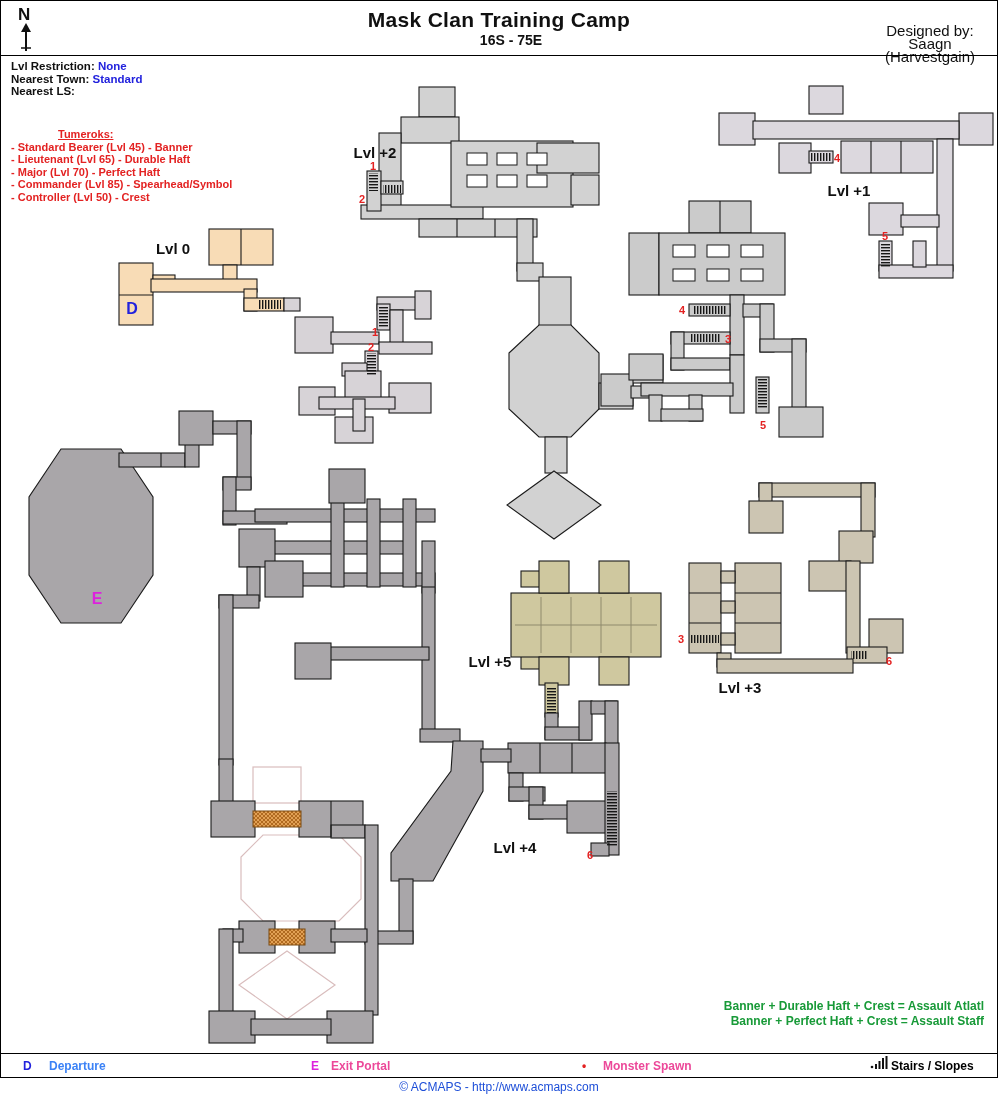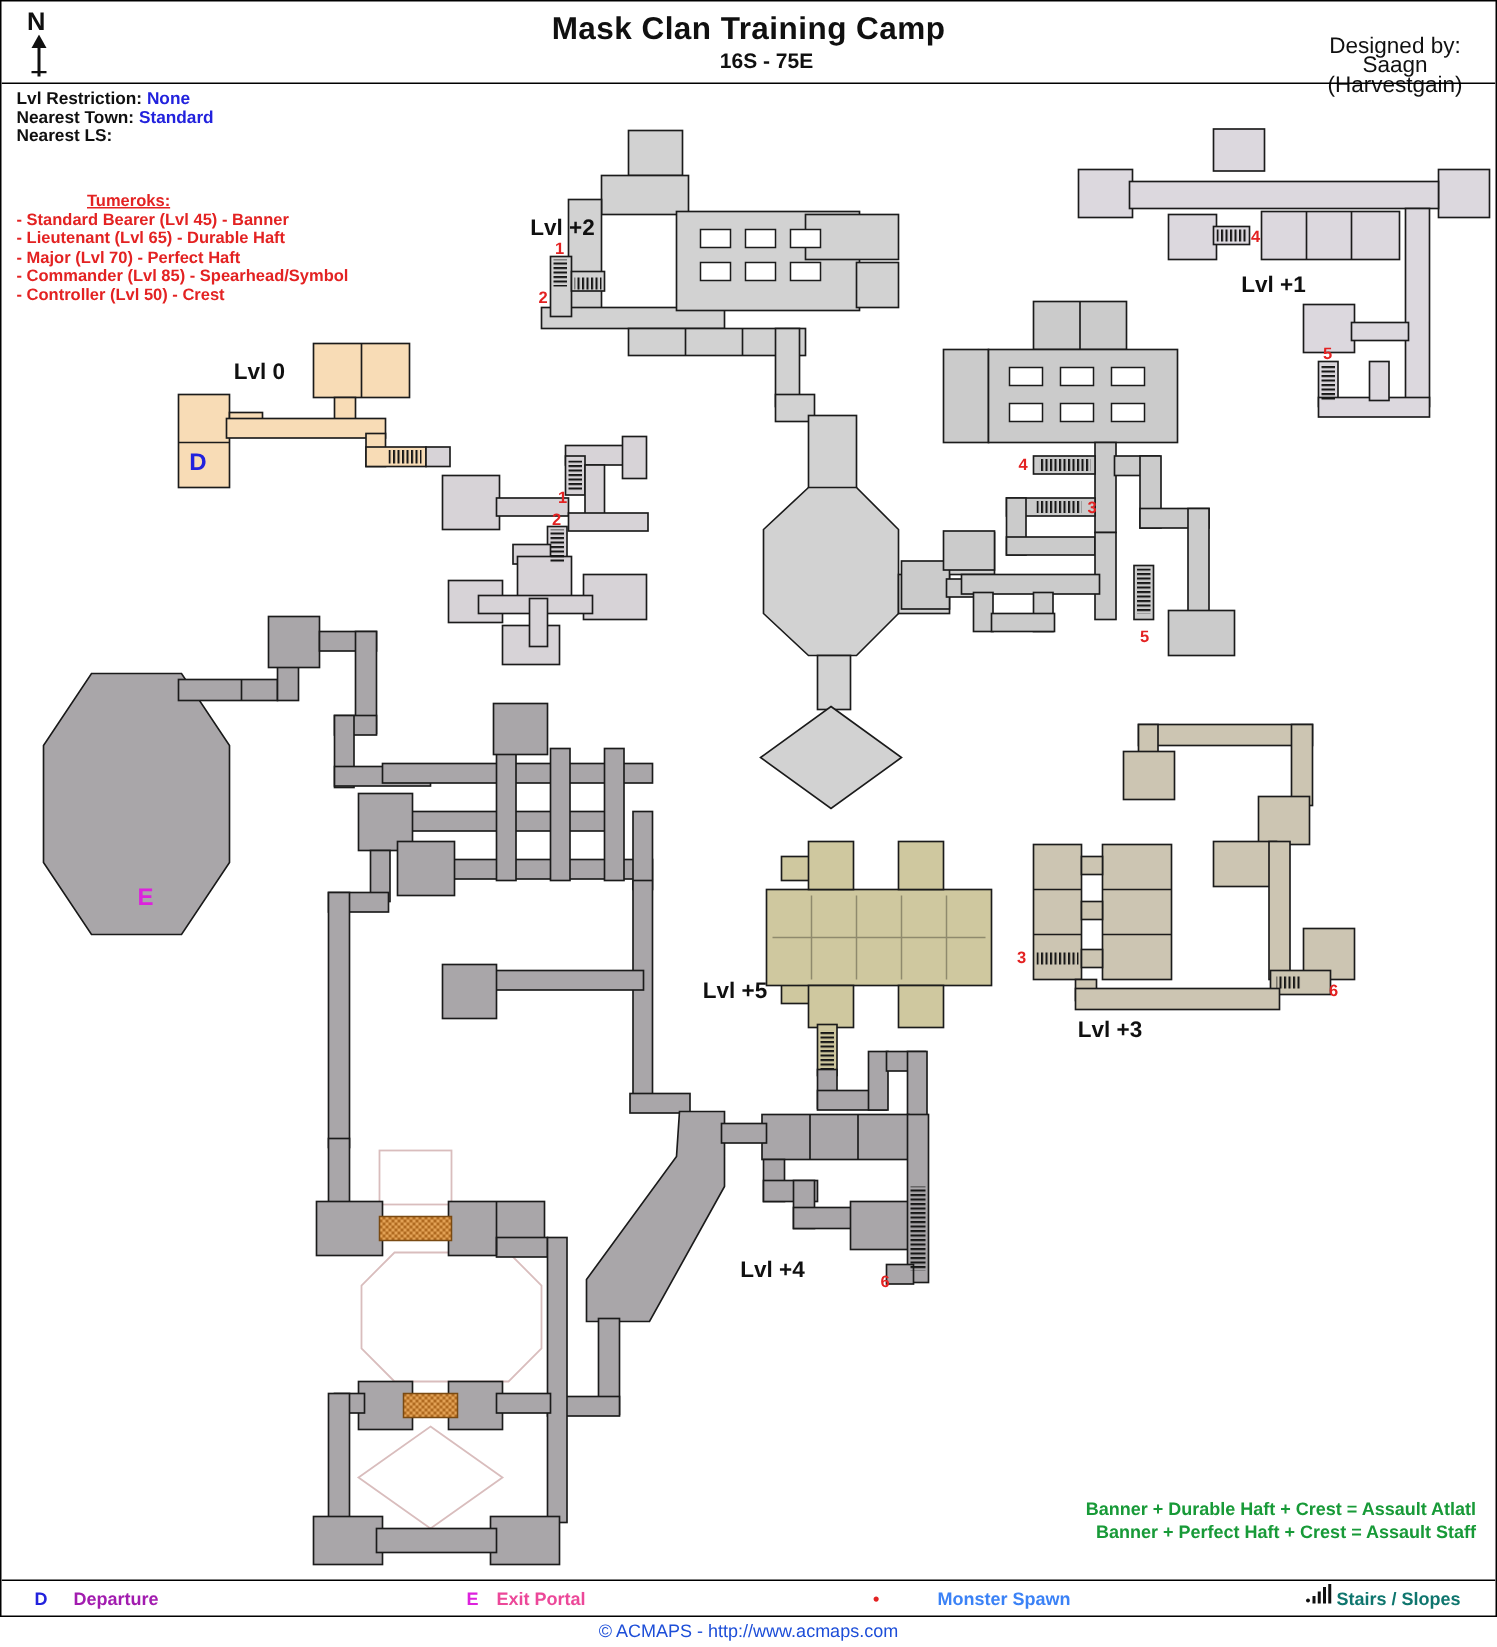--- a/index.html
+++ b/index.html
@@ -16,27 +16,27 @@
   .info .val{color:#2222dd;}
   .tumeroks{left:10px;top:127px;font-size:11px;font-weight:bold;line-height:12.5px;color:#e32222;white-space:nowrap;}
   .tumeroks .hd{text-decoration:underline;margin-left:47px;}
   .lvl-label{position:absolute;transform:translate(-50%,-50%);font-size:15px;font-weight:bold;color:#101010;white-space:nowrap;}
   .stair-num{position:absolute;transform:translate(-50%,-50%);font-size:11px;font-weight:bold;color:#e32222;}
   .marker{position:absolute;transform:translate(-50%,-50%);font-size:16px;font-weight:bold;}
   .combines{right:13px;top:998px;text-align:right;font-size:12px;font-weight:bold;line-height:15px;color:#189a38;white-space:nowrap;}
   .legend-bar{position:absolute;left:0;top:1052px;width:100%;height:25px;border-top:1px solid #000;}
   .legend-bar span{position:absolute;top:0;line-height:25px;font-size:12px;font-weight:bold;white-space:nowrap;}
   .lg-d{left:22px;color:#2222dd;font-size:14px;}
-  .lg-dl{left:48px;color:#a21caf;}
+  .lg-dl{left:48px;color:#3b82f6;}
   .lg-e{left:310px;color:#dd22dd;font-size:14px;}
   .lg-el{left:330px;color:#ec4899;}
   .lg-s{left:581px;color:#e32222;font-size:14px;}
-  .lg-sl{left:624px;color:#3b82f6;}
+  .lg-sl{left:602px;color:#ec4899;}
   .lg-sticon{left:869px;top:6px;}
-  .lg-stl{left:890px;color:#0f766e;}
+  .lg-stl{left:890px;color:#000000;}
   .copyright{left:0;right:0;top:1080px;text-align:center;font-size:12px;color:#1d4ed8;}
 </style>
 </head>
 <body>
 
 <div class="frame">
 
   <svg class="map" width="998" height="1078" viewBox="0 0 998 1078">
     <defs>
       <pattern id="sH" patternUnits="userSpaceOnUse" width="3" height="12">

